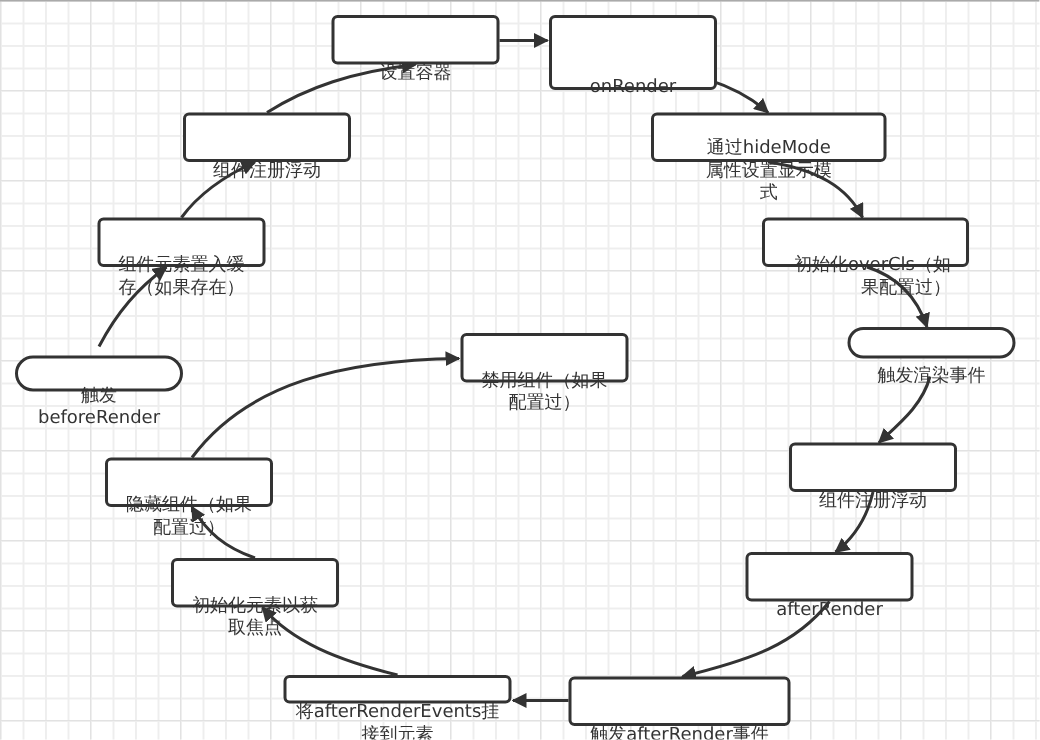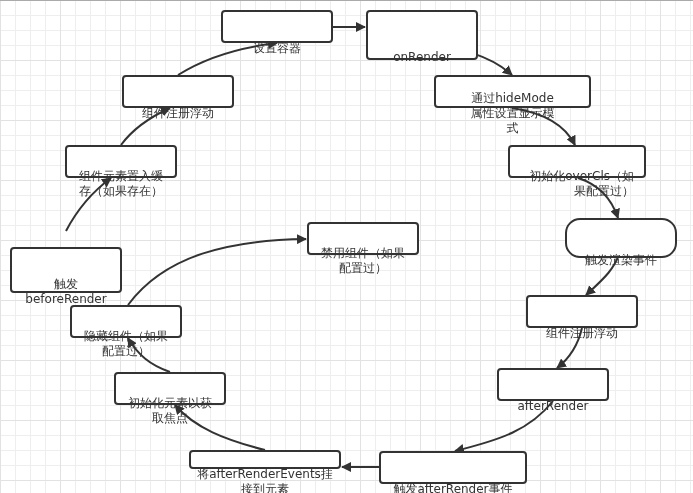--- a/index.html
+++ b/index.html
@@ -58,21 +58,21 @@
 </div>
 <div class="node" style="left:366px;top:10px;width:112px;height:50px;">
   <span>onRender</span>
 </div>
 <div class="node" style="left:434px;top:75px;width:157px;height:33px;padding:0 32px;">
   <span>通过hideMode属性设置显示模式</span>
 </div>
 <div class="node" style="left:508px;top:145px;width:138px;height:33px;padding:0 10px;text-align:right;">
   <span>初始化overCls（如果配置过）</span>
 </div>
-<div class="node" style="left:565px;top:218px;width:112px;height:40px;border-radius:15px;">
+<div class="node" style="left:565px;top:218px;width:112px;height:21px;border-radius:15px;">
   <span>触发渲染事件</span>
 </div>
 <div class="node" style="left:526px;top:295px;width:112px;height:33px;">
   <span>组件注册浮动</span>
 </div>
 <div class="node" style="left:497px;top:368px;width:112px;height:33px;">
   <span>afterRender</span>
 </div>
 <div class="node" style="left:379px;top:451px;width:148px;height:33px;">
   <span>触发afterRender事件</span>
@@ -82,21 +82,21 @@
 </div>
 <div class="node" style="left:114px;top:372px;width:112px;height:33px;padding:0 8px;">
   <span>初始化元素以获取焦点</span>
 </div>
 <div class="node" style="left:70px;top:305px;width:112px;height:33px;padding:0 8px;">
   <span>隐藏组件（如果配置过）</span>
 </div>
 <div class="node" style="left:307px;top:222px;width:112px;height:33px;padding:0 8px;justify-content:center;">
   <span>禁用组件（如果配置过）</span>
 </div>
-<div class="node" style="left:10px;top:247px;width:112px;height:46px;padding:0 20px;">
+<div class="node" style="left:10px;top:237px;width:112px;height:24px;padding:0 20px;border-radius:15px;">
   <span>触发 beforeRender</span>
 </div>
 <div class="node" style="left:65px;top:145px;width:112px;height:33px;padding:0 8px;">
   <span>组件元素置入缓存（如果存在）</span>
 </div>
 <div class="node" style="left:122px;top:75px;width:112px;height:33px;">
   <span>组件注册浮动</span>
 </div>
 
 </body></html>

